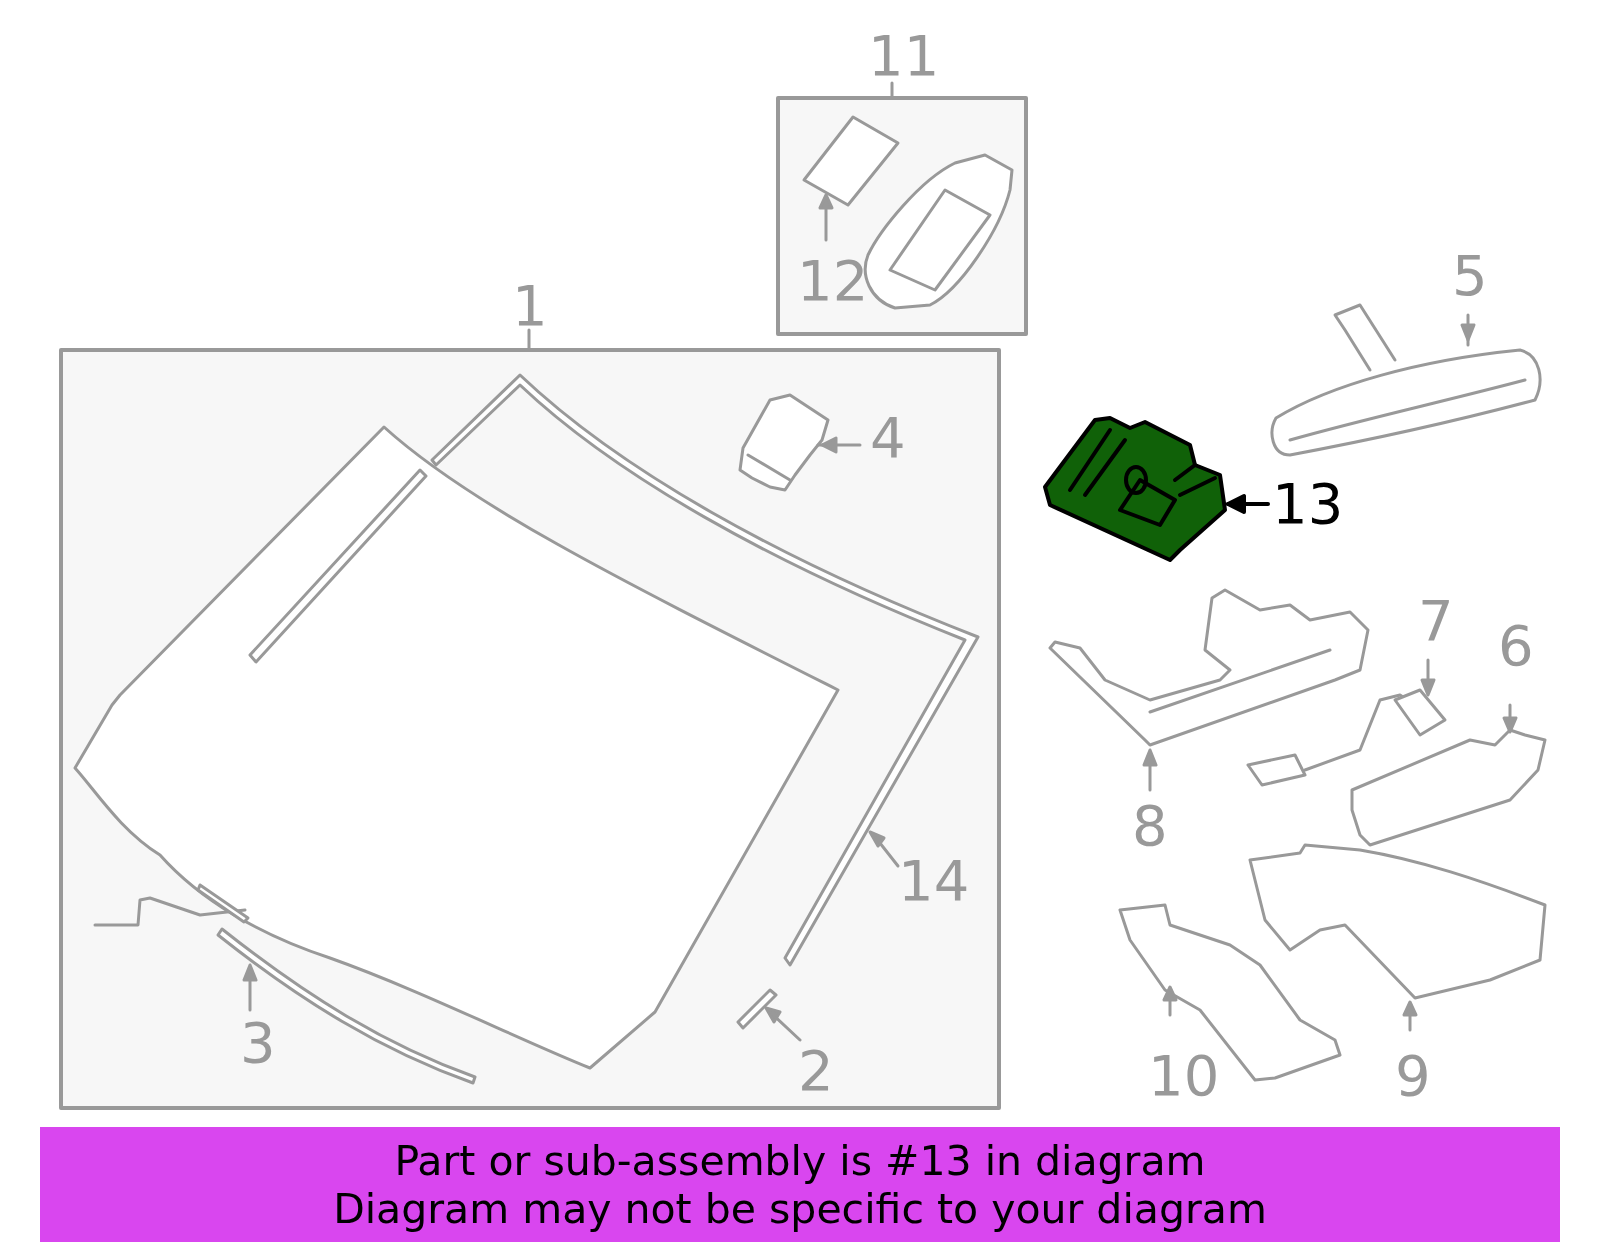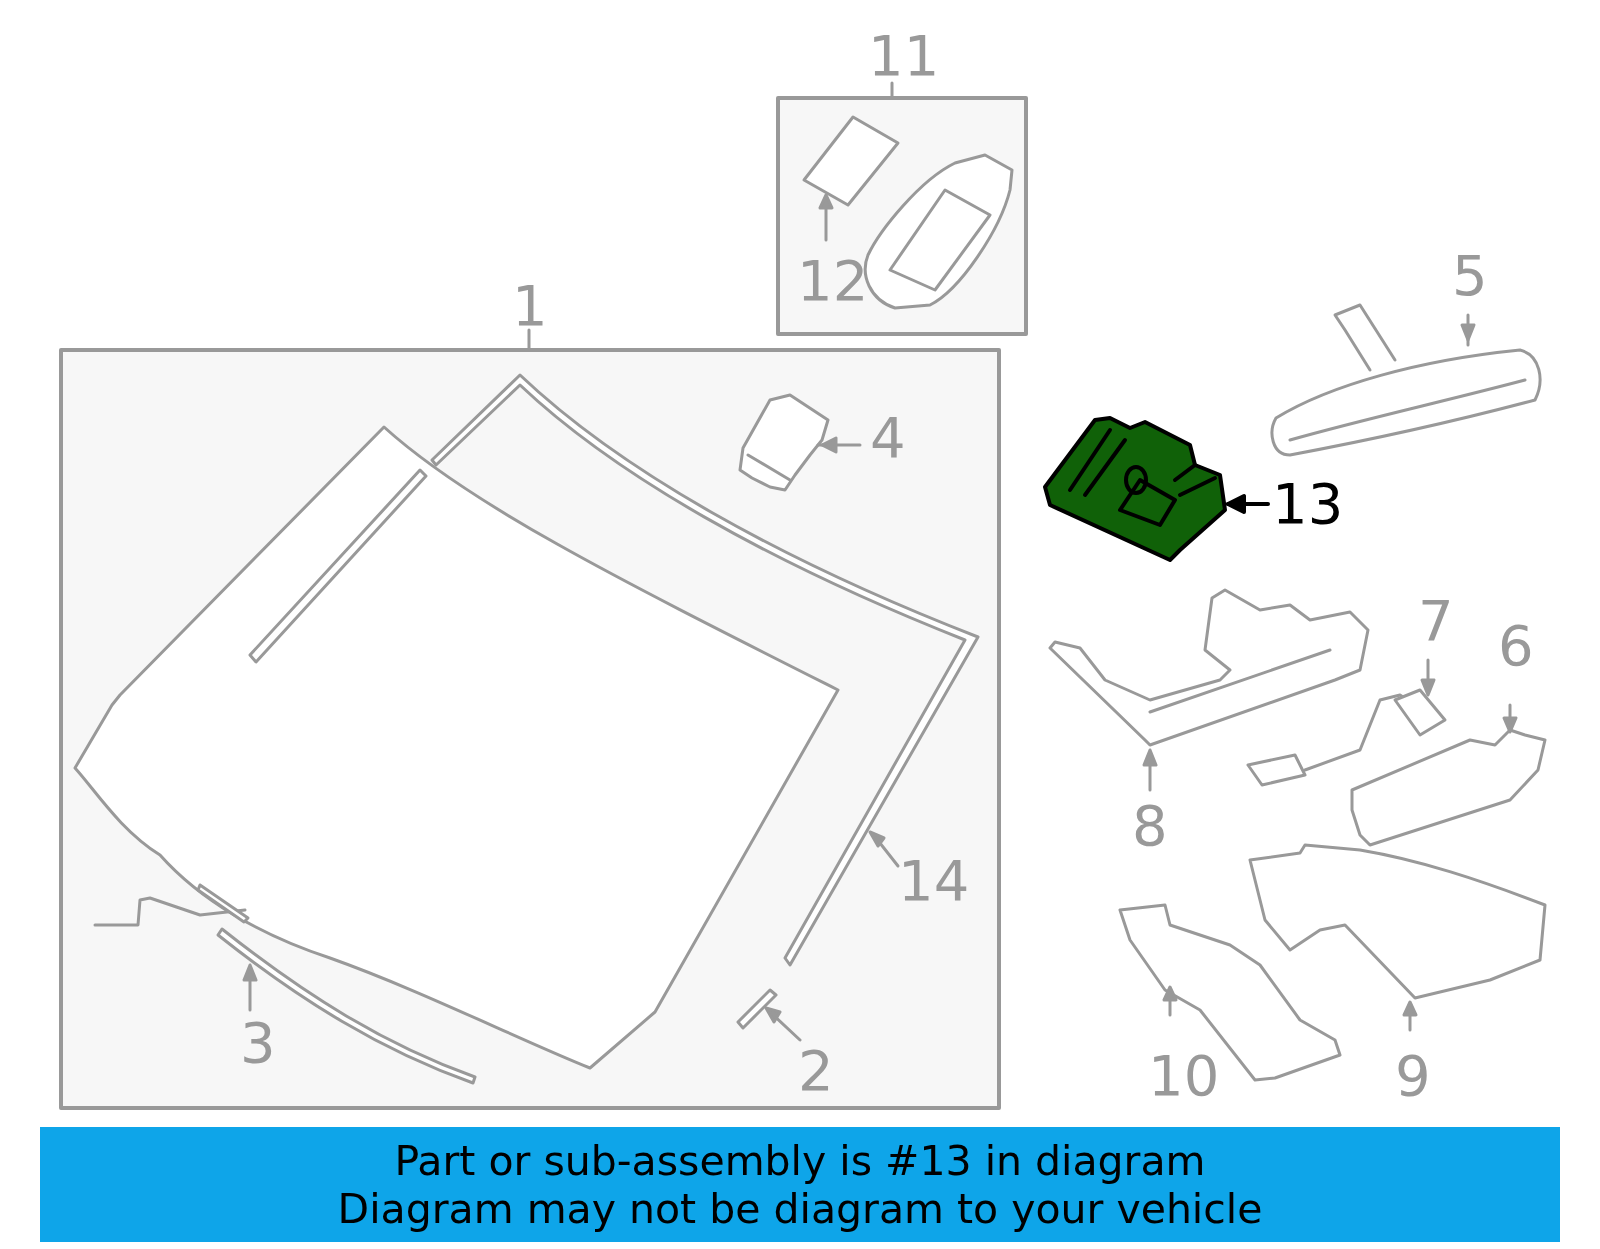--- a/index.html
+++ b/index.html
@@ -2,21 +2,21 @@
 <html><head>
   <meta charset="utf-8">
   <style>
     html, body { margin: 0; padding: 0; background: #ffffff; }
     body { width: 1600px; height: 1249px; position: relative; overflow: hidden;
            font-family: "DejaVu Sans", sans-serif; }
     #diagram { position: absolute; left: 0; top: 0; width: 1600px; height: 1249px; }
     .callout { font-family: "DejaVu Sans", sans-serif; font-size: 56px; fill: #999999; }
     .callout.active { fill: #000000; }
     #banner { position: absolute; left: 40px; top: 1127px; width: 1520px; height: 115px;
-              background: #0ea5e9; display: flex; flex-direction: column;
+              background: #d946ef; display: flex; flex-direction: column;
               align-items: center; justify-content: center; }
     #banner span { font-family: "DejaVu Sans", sans-serif; font-size: 41px; line-height: 48px;
                    color: #000000; white-space: nowrap; }
   </style>
 </head>
 <body>
 
 <svg id="diagram" viewBox="0 0 1600 1249" xmlns="http://www.w3.org/2000/svg">
   <g fill="none" stroke="#999999" stroke-width="3" stroke-linejoin="round" stroke-linecap="round">
 
@@ -147,14 +147,14 @@
     <text class="callout" x="1148" y="1095">10</text>
     <text class="callout" x="868" y="75">11</text>
     <text class="callout" x="797" y="300">12</text>
     <text class="callout active" x="1272" y="523">13</text>
     <text class="callout" x="898" y="900">14</text>
   </g>
 </svg>
 
 <div id="banner">
   <span>Part or sub-assembly is #13 in diagram</span>
-  <span>Diagram may not be diagram to your vehicle</span>
+  <span>Diagram may not be specific to your diagram</span>
 </div>
 
 </body></html>

